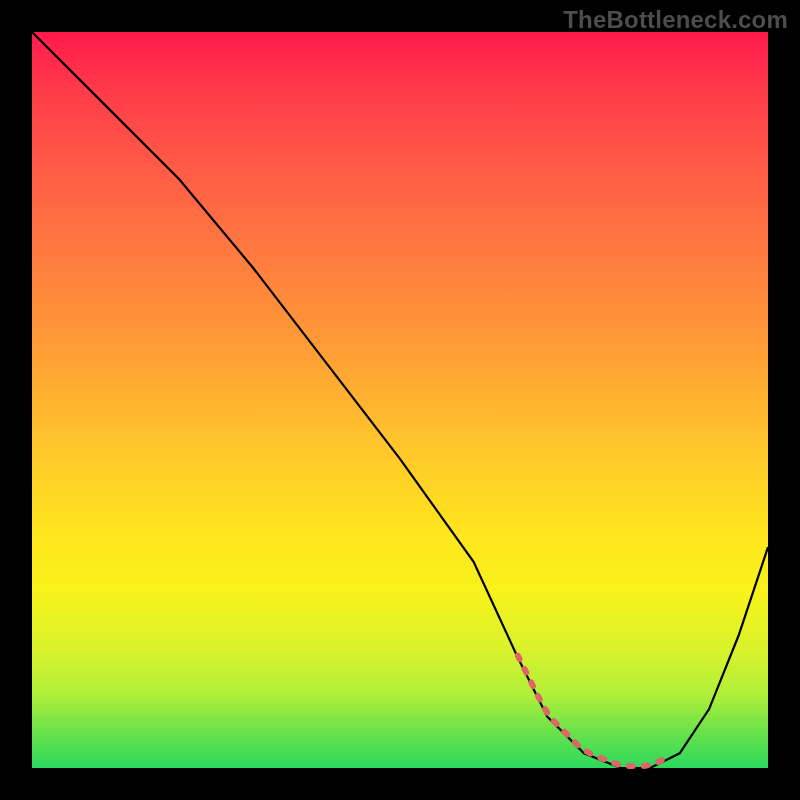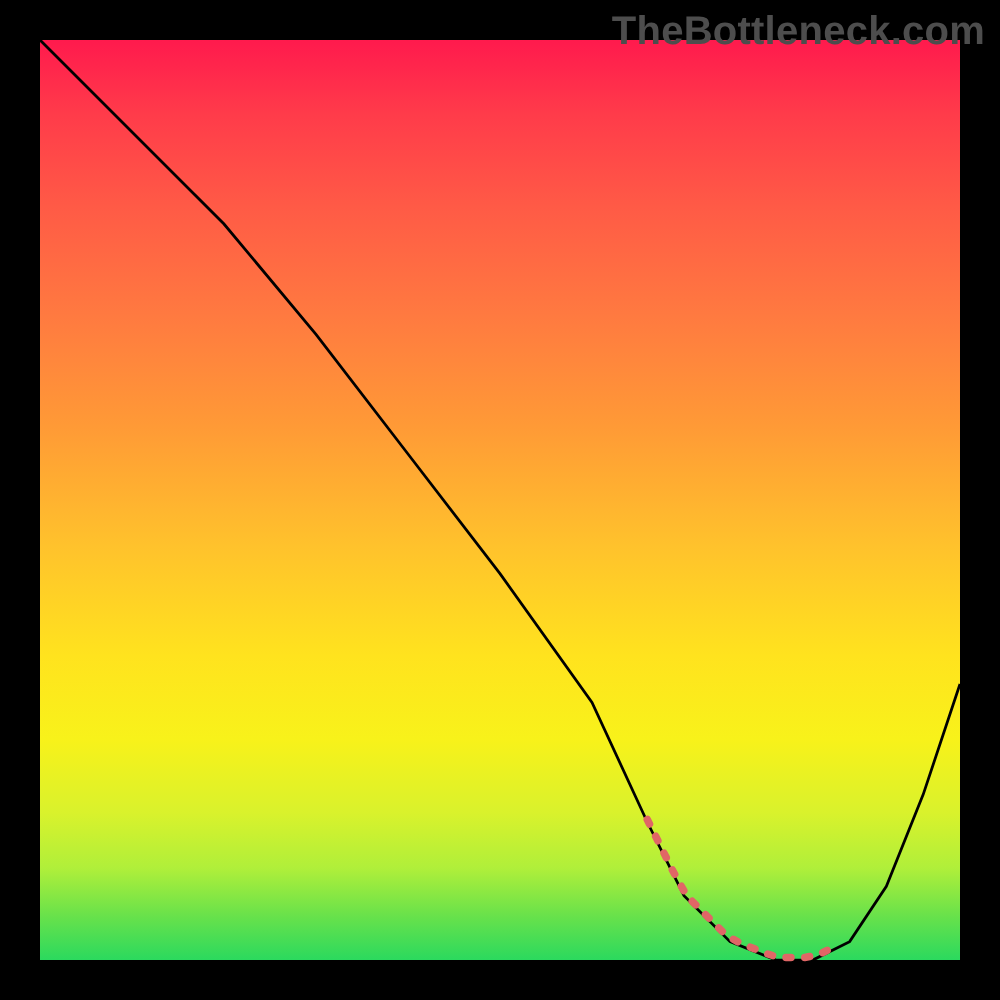--- a/index.html
+++ b/index.html
@@ -15,21 +15,21 @@
     position: relative;
     width: 800px;
     height: 800px;
     background: #000;
   }
   .watermark {
     position: absolute;
     top: 6px;
     right: 12px;
     color: #4d4d4d;
-    font-size: 32px;
+    font-size: 24px;
     font-weight: bold;
     letter-spacing: 0.2px;
     z-index: 10;
   }
   .plot-area {
     position: absolute;
     left: 32px;
     top: 32px;
     width: 736px;
     height: 736px;

